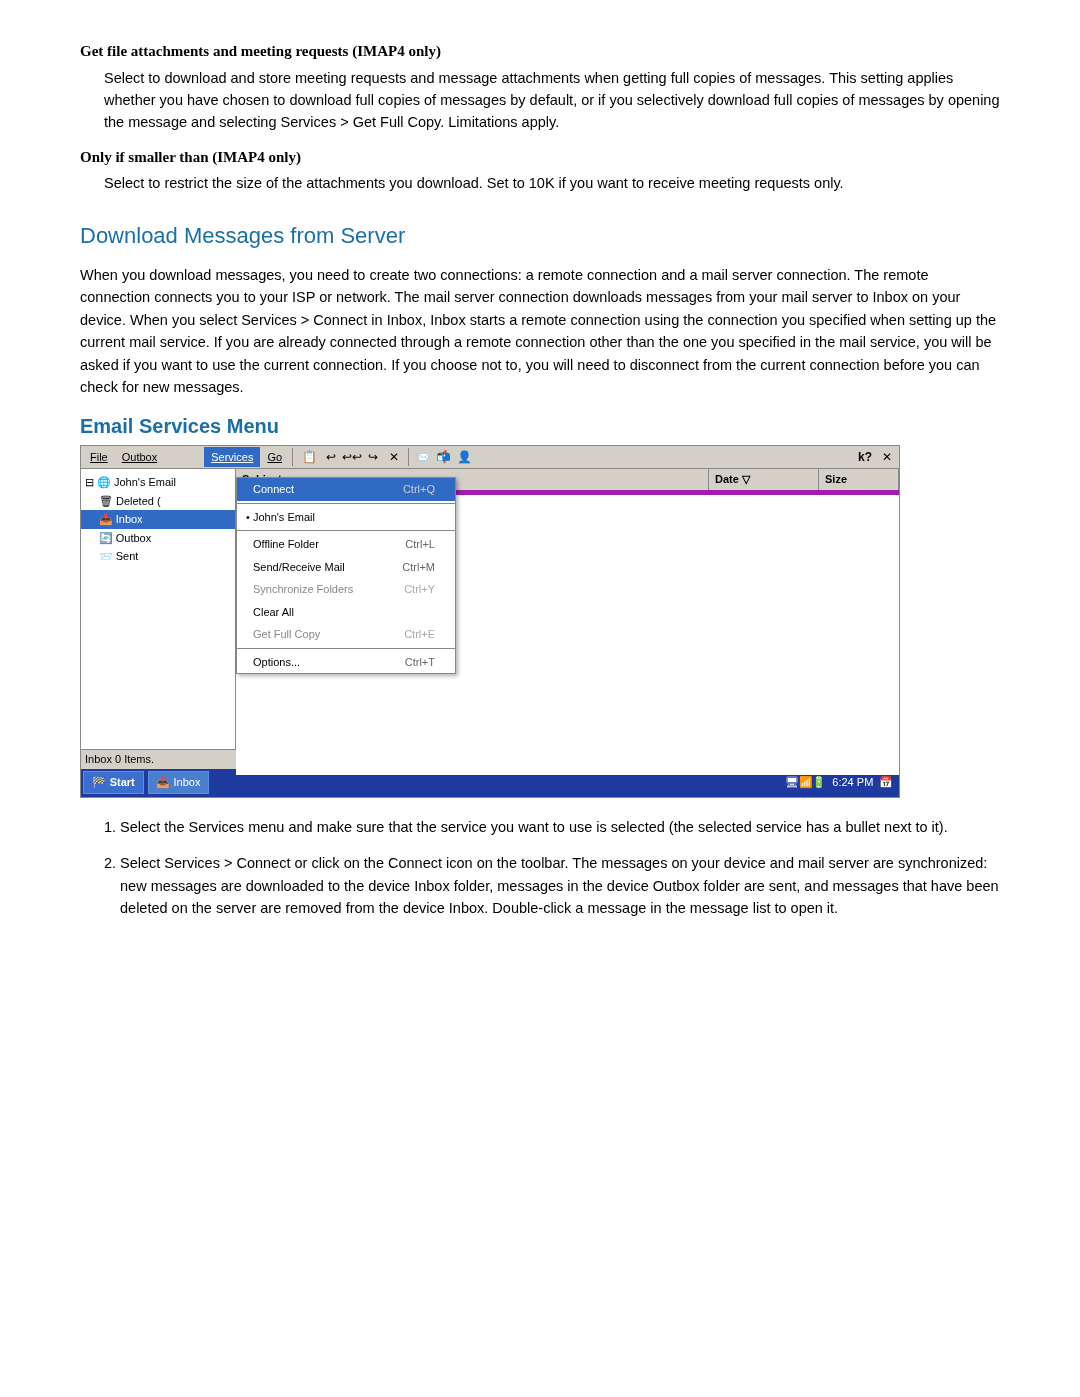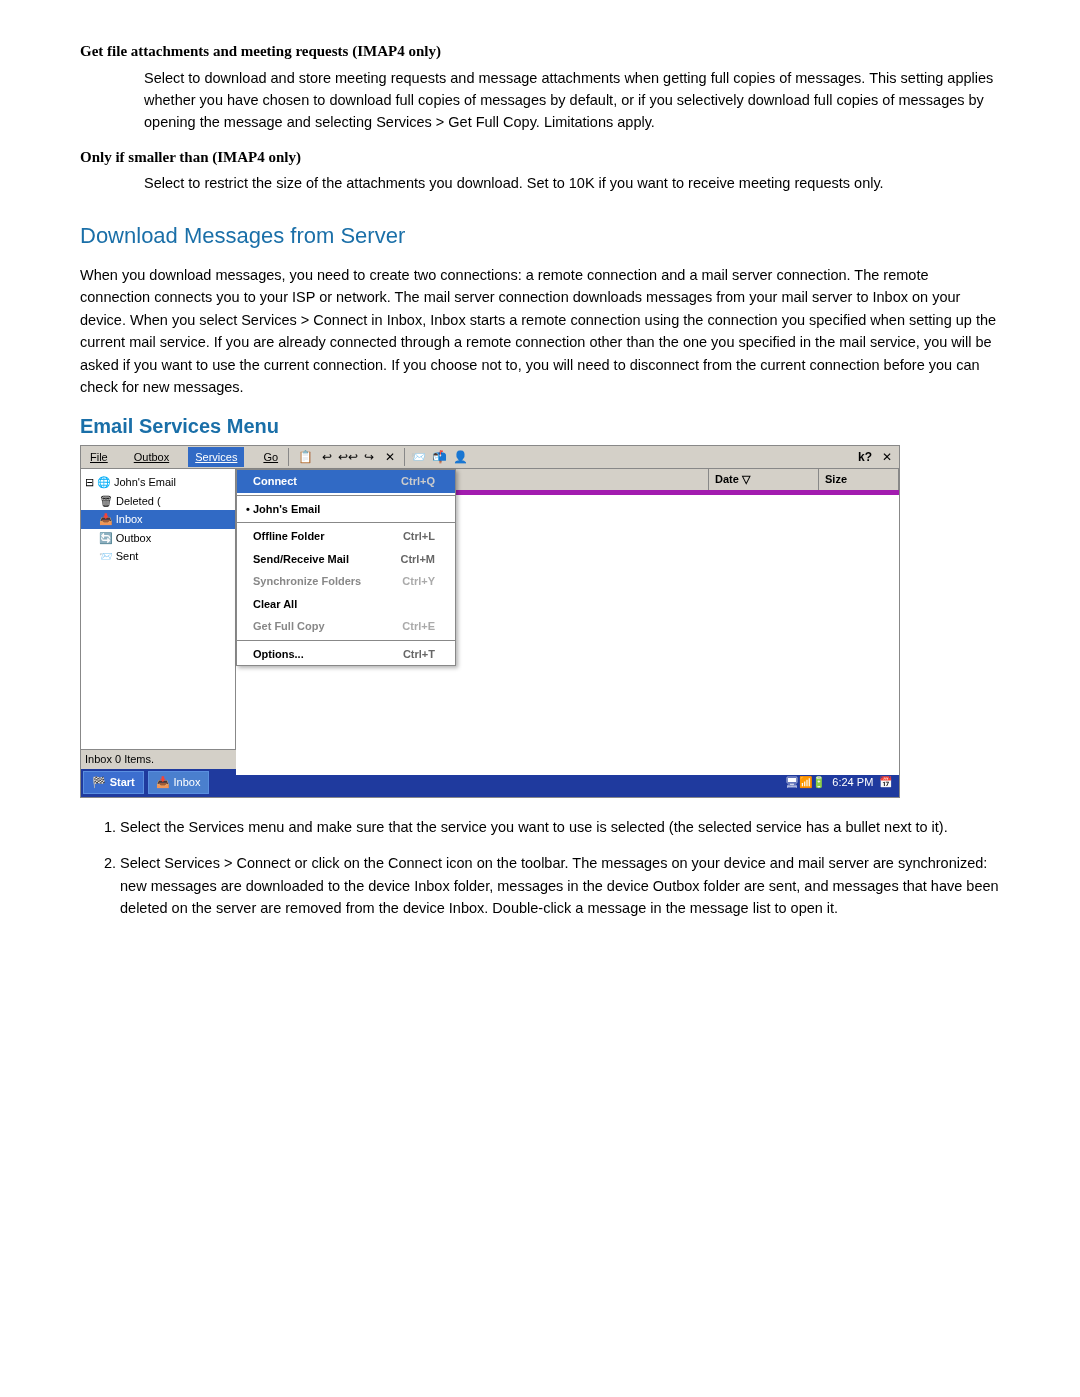--- a/index.html
+++ b/index.html
@@ -14,21 +14,21 @@
       line-height: 1.5;
     }
 
     .section-heading {
       font-weight: bold;
       font-size: 15px;
       margin-bottom: 4px;
     }
 
     .indent {
-      margin-left: 64px;
+      margin-left: 24px;
       margin-bottom: 12px;
     }
 
     .h2-heading {
       color: #1a6fa8;
       font-size: 22px;
       font-weight: normal;
       margin: 24px 0 12px 0;
       font-family: Arial, sans-serif;
     }
@@ -65,35 +65,36 @@
       align-items: center;
       background: #d4d0c8;
       border-bottom: 1px solid #888;
       padding: 1px 2px;
       gap: 0;
     }
 
     .menu-bar {
       display: flex;
       align-items: center;
-      gap: 12px;
+      gap: 0;
     }
 
     .menu-item {
       padding: 2px 7px;
       cursor: pointer;
       font-size: 11px;
       font-family: Tahoma, Arial, sans-serif;
       color: #000;
       text-decoration: underline;
     }
 
     .menu-item.active {
       background: #316ac5;
       color: #fff;
+      margin-left: 40px;
     }
 
     .toolbar-sep {
       width: 1px;
       background: #888;
       height: 18px;
       margin: 0 3px;
     }
 
     .toolbar-icons {
@@ -147,27 +148,26 @@
     }
 
     .folder-item.selected {
       background: #316ac5;
       color: #fff;
     }
 
     .services-dropdown {
       position: absolute;
       left: 0;
-      top: 0;
+      top: 8px;
       width: 220px;
       background: #fff;
       border: 1px solid #888;
       box-shadow: 2px 2px 4px rgba(0,0,0,0.3);
       z-index: 10;
-      font-weight: bold;
     }
 
     .dropdown-item {
       padding: 3px 20px 3px 16px;
       font-size: 11px;
       display: flex;
       justify-content: space-between;
       cursor: pointer;
       white-space: nowrap;
       color: #000;

